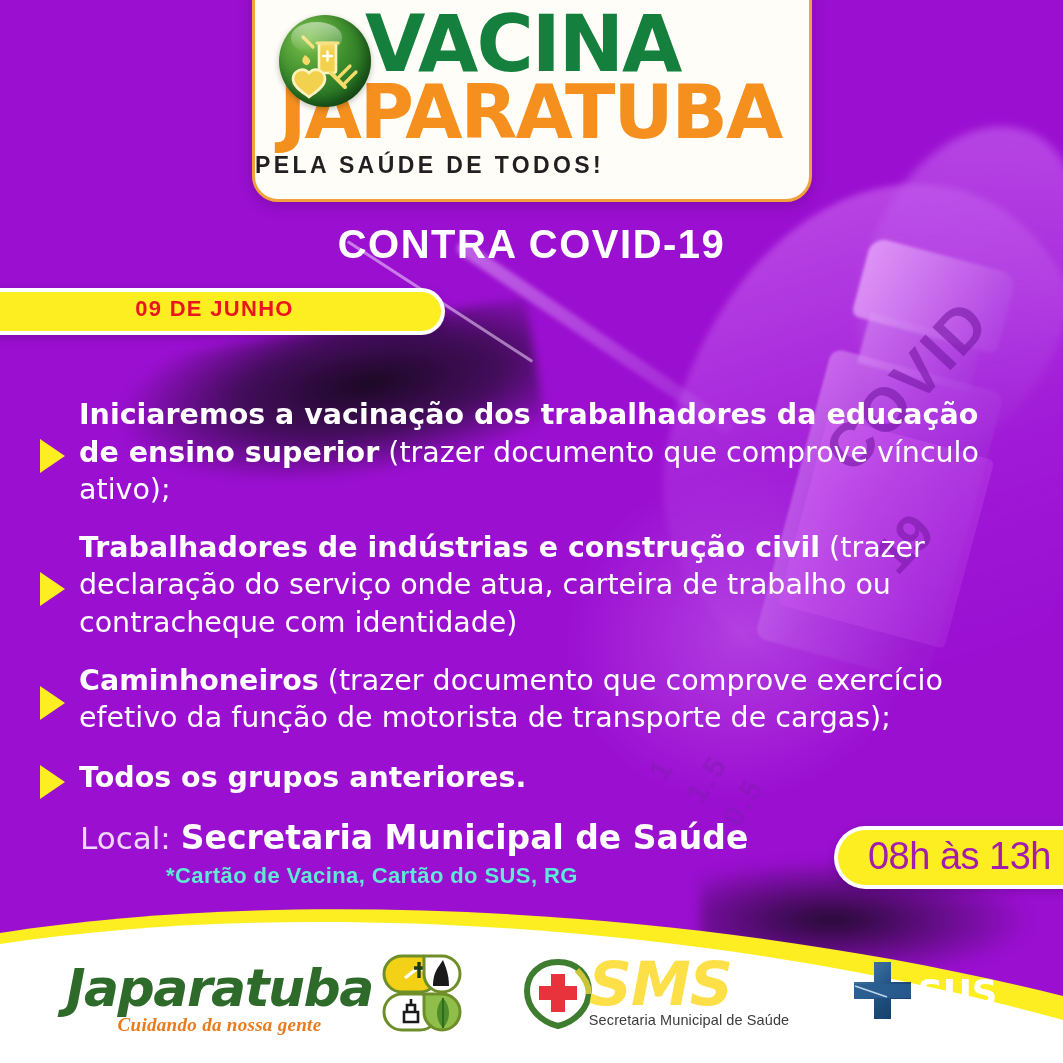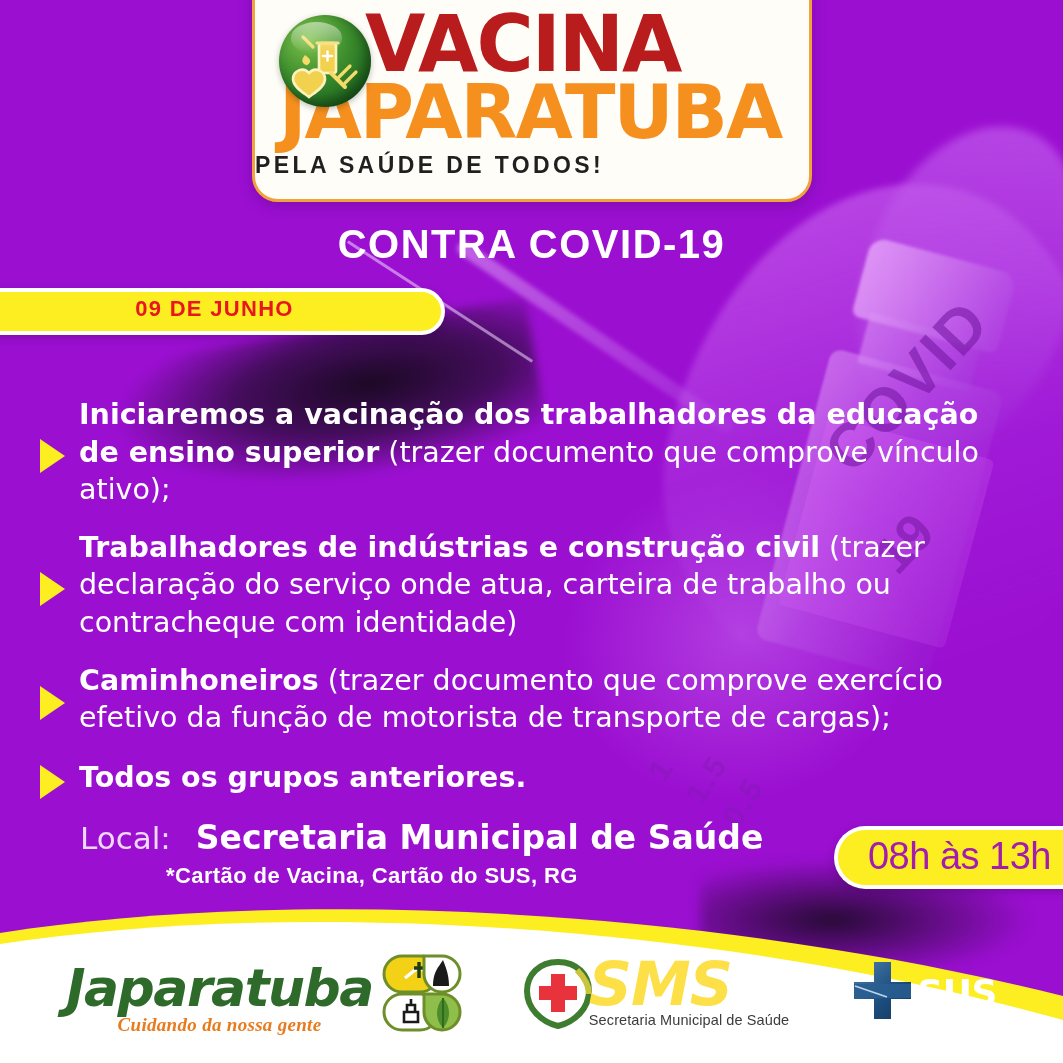--- a/index.html
+++ b/index.html
@@ -106,21 +106,21 @@
   }
   .vaccine-badge::after {
     content:""; position:absolute; left:13%; top:8%; width:56%; height:34%;
     background:linear-gradient(180deg, rgba(255,255,255,.50), rgba(255,255,255,0));
     border-radius:50%;
   }
   .vaccine-badge svg { position:absolute; inset:0; width:100%; height:100%; }
   .wordmark { margin-left:-6px; }
   .word-vacina {
     font-size:78px; line-height:.86; font-weight:bold; letter-spacing:-2px;
-    color:#b91c1c; font-family:"DejaVu Sans", sans-serif;
+    color:#15803d; font-family:"DejaVu Sans", sans-serif;
   }
   .word-japaratuba {
     font-size:74px; line-height:.92; font-weight:bold; letter-spacing:-2px;
     color:#F5901F; font-family:"DejaVu Sans", sans-serif; margin-left:-86px;
   }
   .tagline {
     position:absolute; left:0; right:0; bottom:20px; 
     font-size:23px; font-weight:bold; letter-spacing:3.4px; color:#231F20;
   }
 
@@ -158,30 +158,30 @@
     color:#FFFFFF; font-size:28.5px; line-height:1.32;
     font-family:"DejaVu Sans", sans-serif;
   }
   .btext b { font-weight:bold; }
   .btext .reg { font-weight:normal; }
 
   
   .local-block { position:absolute; left:80px; top:818px; z-index:4; }
   .local-line { display:flex; align-items:baseline; }
   .local-label {
-    font-size:31px; color:#F0D8FA; font-weight:normal; margin-right:25px;
+    font-size:31px; color:#F0D8FA; font-weight:normal; margin-right:10px;
     font-family:"DejaVu Sans", sans-serif;
   }
   .local-value {
     font-size:33px; color:#FFFFFF; font-weight:bold;
     font-family:"DejaVu Sans", sans-serif;
   }
   .local-docs {
     margin-top:6px; margin-left:86px; font-size:22px; font-weight:bold;
-    color:#ffffff; letter-spacing:.4px;
+    color:#5eead4; letter-spacing:.4px;
   }
   .time-badge {
     position:absolute; right:-14px; top:826px; z-index:6;
     background:#FCEE21; border:4px solid #FFFFFF; border-right:none;
     border-radius:34px 0 0 34px; padding:5px 26px 7px 30px;
     box-shadow:0 3px 9px rgba(45,0,70,.25);
   }
   .time-badge span {
     font-size:38px; font-weight:normal; color:#a21caf; letter-spacing:-.5px;
   }

